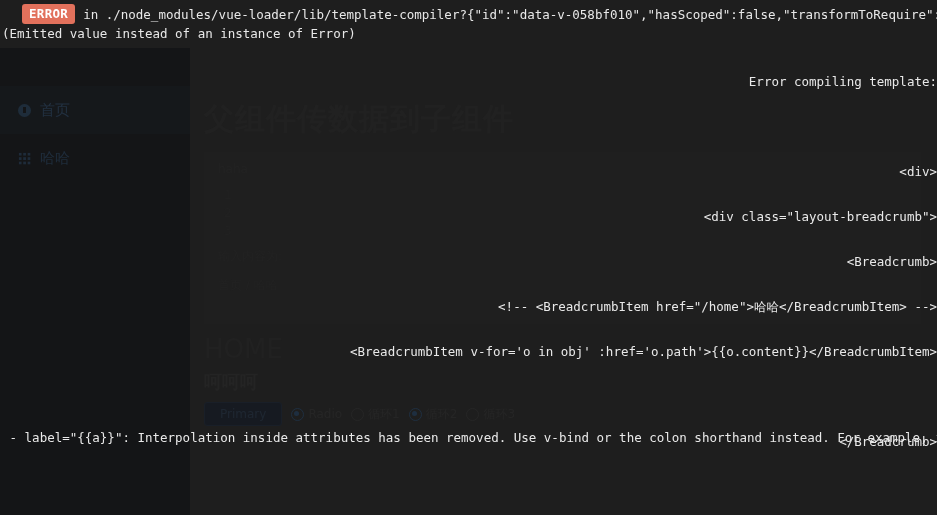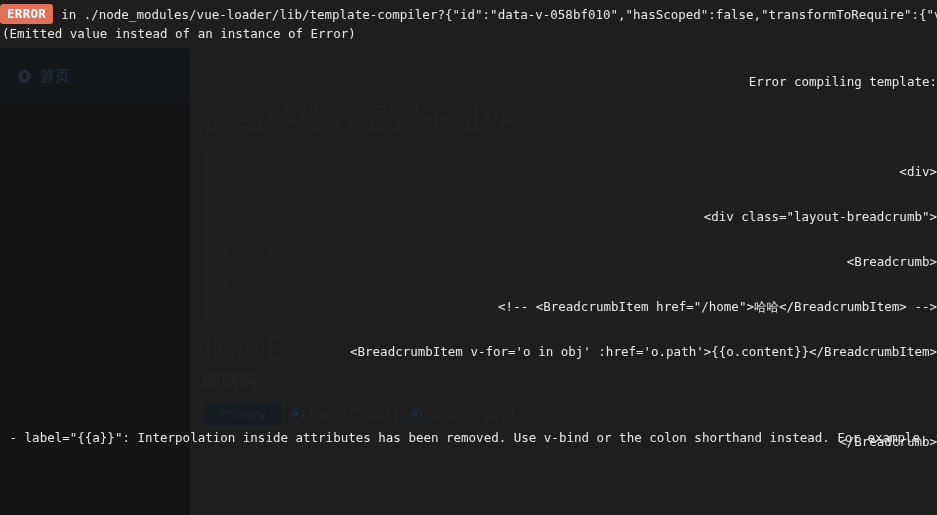--- a/index.html
+++ b/index.html
@@ -20,21 +20,21 @@
   .bg-app {
     position: absolute;
     inset: 0;
     display: flex;
     opacity: 1;
   }
   .bg-sidebar {
     width: 190px;
     flex: 0 0 190px;
     background: #0b1018;
-    padding-top: 52px;
+    padding-top: 86px;
     box-sizing: border-box;
   }
   .bg-side-item {
     height: 48px;
     display: flex;
     align-items: center;
     padding-left: 18px;
     color: #2f5f93;
     font-family: "DejaVu Sans", "Liberation Sans", sans-serif;
     font-size: 15px;
@@ -196,21 +196,21 @@
     display: flex;
     align-items: center;
   }
   .err-badge {
     background: #e2715c;
     color: #ffffff;
     font-weight: bold;
     font-size: 12.5px;
     padding: 2px 7px 3px 7px;
     border-radius: 3px;
-    margin-left: 0;
+    margin-left: 22px;
     letter-spacing: .3px;
     font-family: "DejaVu Sans Mono", "Liberation Mono", monospace;
   }
   .hdr-path {
     margin-left: 8px;
     color: #e8e8e8;
   }
   .hdr-line2 {
     position: absolute;
     left: 2px; top: 26px;
@@ -249,20 +249,24 @@
 <body>
 
 <div id="screen">
 
   <div class="bg-app">
 
     <div class="bg-sidebar">
       <div class="bg-side-item active">
         <span class="bg-side-icon ic-home"></span>
         <span>首页</span>
+      </div>
+      <div class="bg-side-item">
+        <span class="bg-side-icon ic-grid"></span>
+        <span>哈哈</span>
       </div>
     </div>
 
     <div class="bg-content">
       <h1 class="bg-h1-big">父组件传数据到子组件</h1>
 
       <div class="bg-card">
         <div>haha</div>
         <ul class="bg-card-ol">
           <li>1</li>

